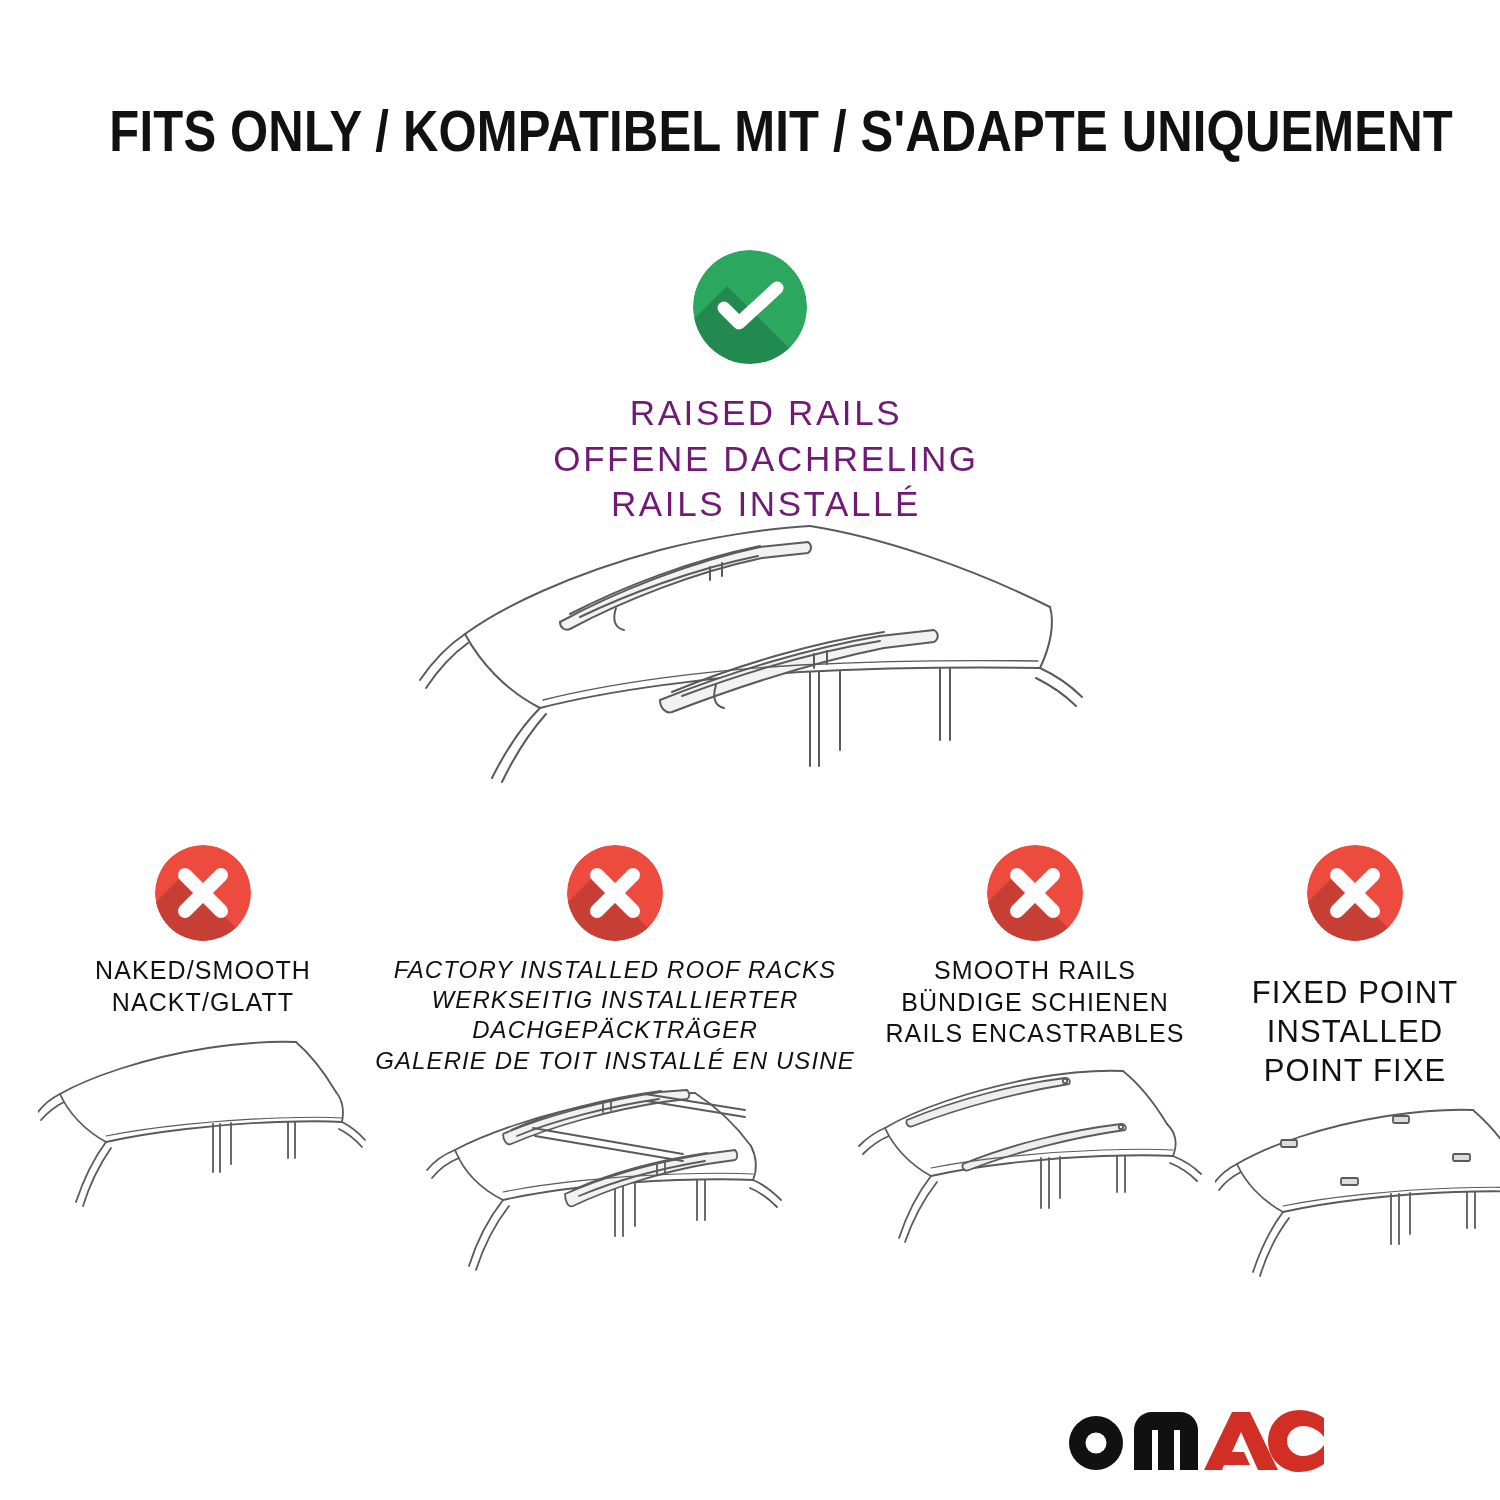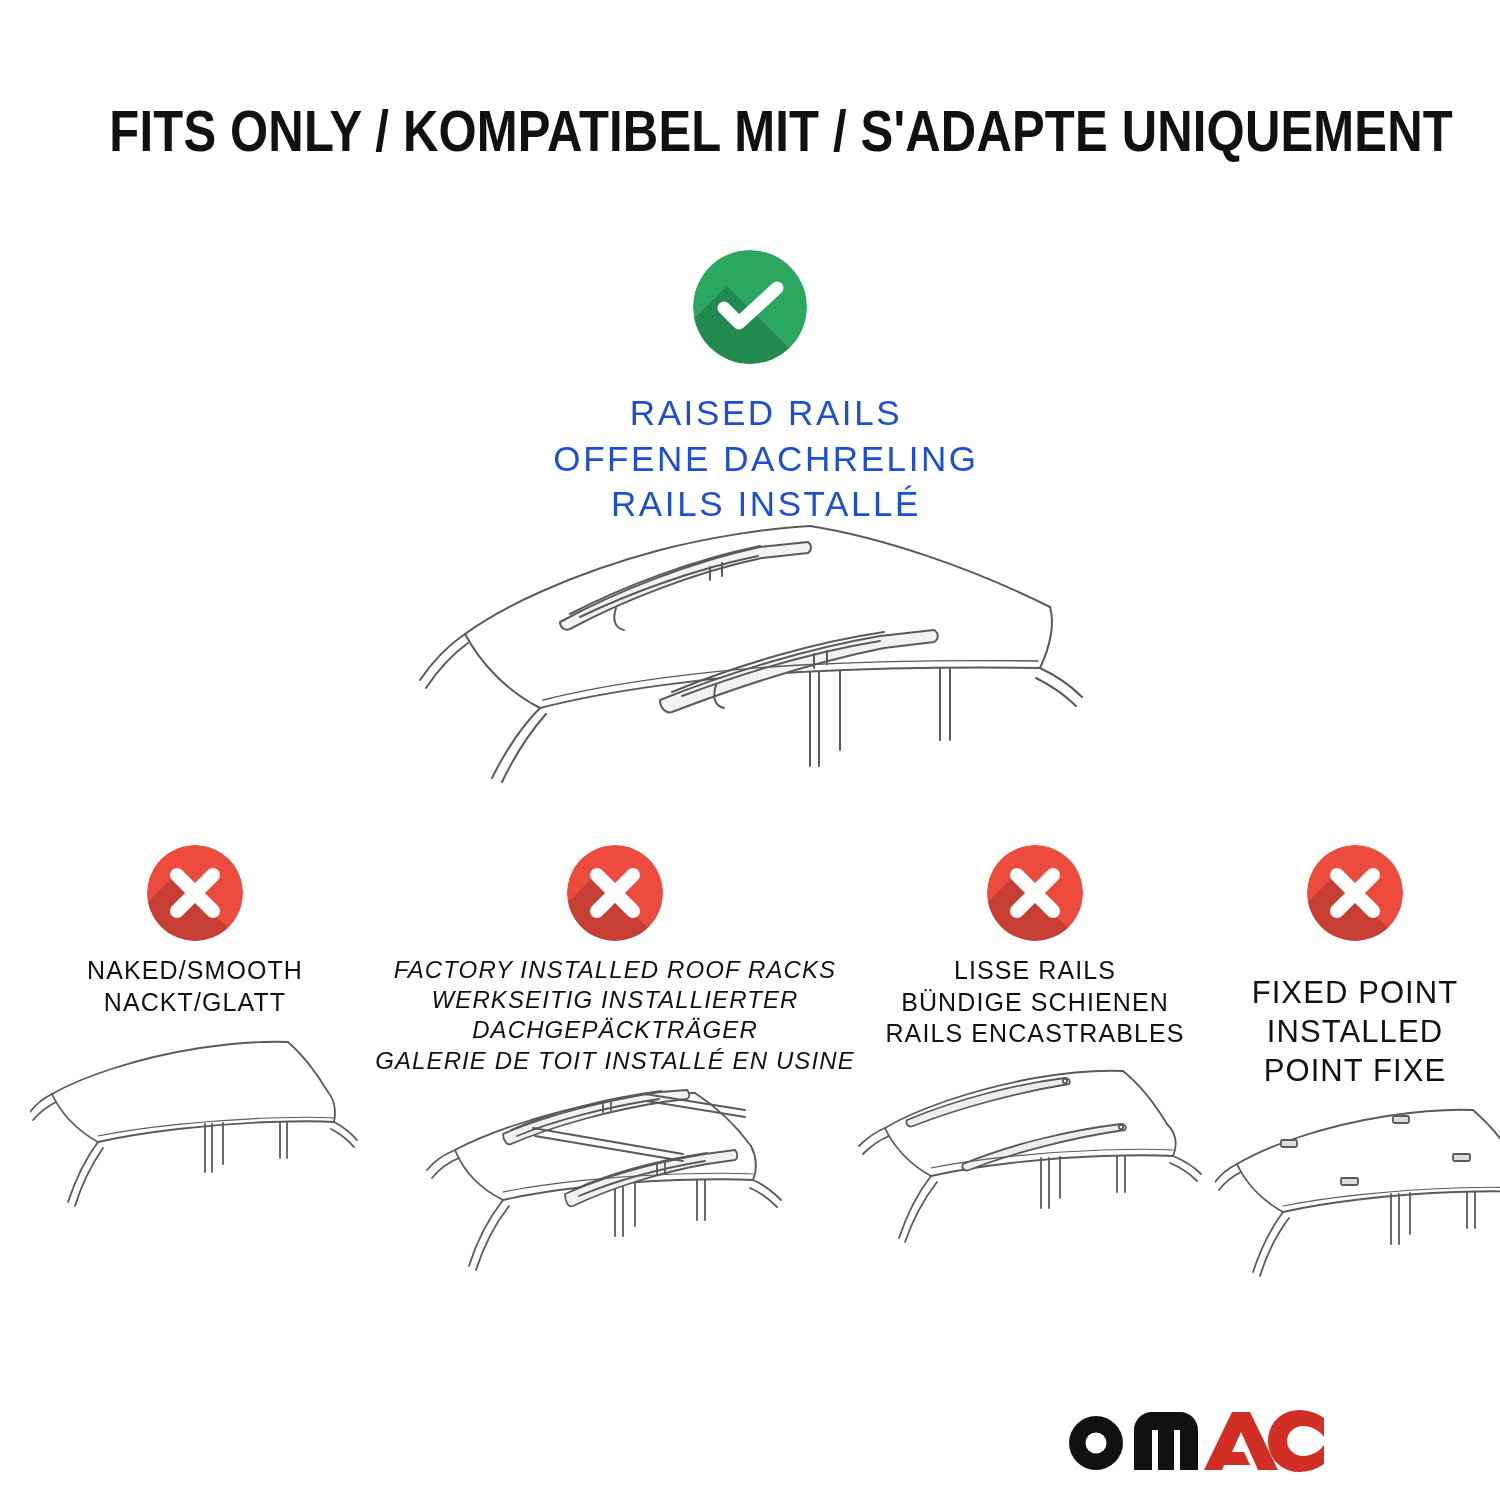--- a/index.html
+++ b/index.html
@@ -55,21 +55,21 @@
     background:#000;
   }
   .badge svg{position:absolute;inset:0;width:114px;height:114px;}
 
   .ok-labels{
     margin-top:26px;
     font-size:35px;
     line-height:1.30;
     letter-spacing:2.6px;
     font-weight:400;
-    color:#1d4ed8;
+    color:#701a75;
     padding-left:32px;
   }
 
   
   .main-illo{
     position:absolute;left:410px;top:512px;width:690px;height:300px;
   }
   .main-illo svg{width:100%;height:100%;display:block;}
 
   
@@ -84,21 +84,21 @@
     margin-top:14px;
     font-size:25px;
     line-height:1.26;
     letter-spacing:1.1px;
     color:#111;
     white-space:nowrap;
   }
   .col .illo{margin-top:12px;}
   .col .illo svg{display:block;margin:0 auto;}
 
-  #col0{left:30px;width:330px;}
+  #col0{left:38px;width:330px;}
   #col1{left:375px;width:480px;font-style:italic;}
   #col2{left:855px;width:360px;}
   #col3{left:1215px;width:280px;}
 
   #col1 .cap{font-size:24px;}
   #col2 .cap{font-size:25px;}
   #col3 .cap{font-size:31px;margin-top:32px;}
 
   
   .logo{
@@ -267,21 +267,21 @@
 
     <div class="col" id="col2">
       <div class="badge">
         <div class="disc" style="background:#EE4B3F"></div>
         <div class="shadow"></div>
         <svg viewBox="0 0 96 96" xmlns="http://www.w3.org/2000/svg">
           <path d="M30 30 L66 66 M66 30 L30 66" fill="none" stroke="#ffffff" stroke-width="14" stroke-linecap="round"></path>
         </svg>
       </div>
       <div class="cap">
-        <div>LISSE RAILS</div>
+        <div>SMOOTH RAILS</div>
         <div>BÜNDIGE SCHIENEN</div>
         <div>RAILS ENCASTRABLES</div>
       </div>
       <div class="illo">
         <svg width="360" height="230" viewBox="0 0 360 230" xmlns="http://www.w3.org/2000/svg" fill="none" stroke="#5a5a5a" stroke-width="1.8" stroke-linecap="round" stroke-linejoin="round">
           <path d="M30 66 C60 48 115 28 180 16 C215 10 245 8 268 9"></path>
           <path d="M268 9 C284 22 300 42 312 62"></path>
           <path d="M30 66 C38 84 54 102 76 114"></path>
           <path d="M76 114 C120 104 188 96 248 94 C278 93 302 93 318 94"></path>
           <path d="M318 94 C322 84 322 72 312 62"></path>

